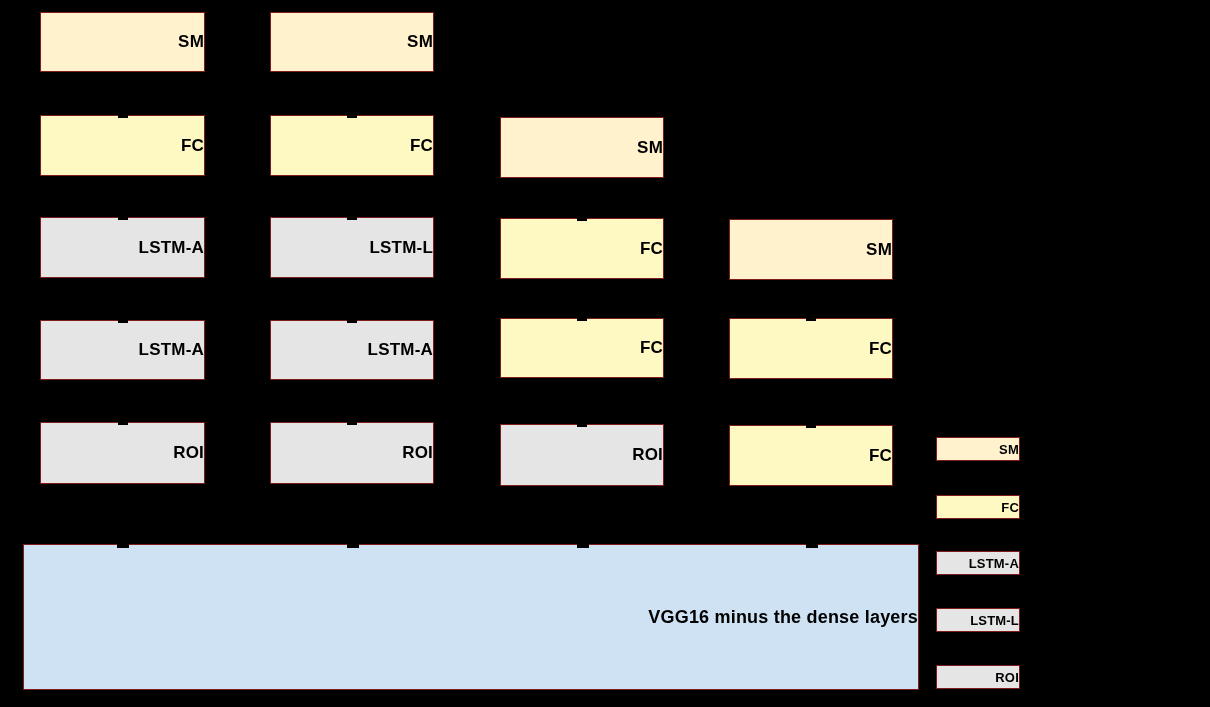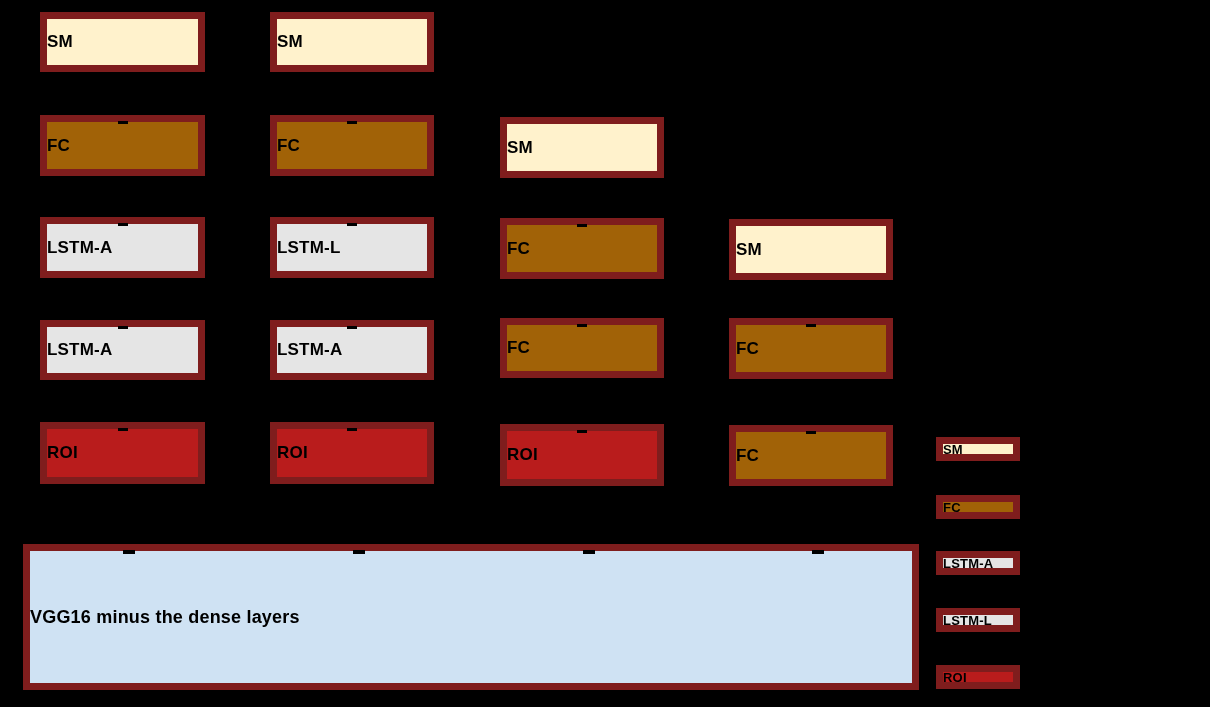--- a/index.html
+++ b/index.html
@@ -11,40 +11,40 @@
     position: relative;
     width: 1210px;
     height: 707px;
     background: #000000;
     overflow: hidden;
     font-family: "Liberation Sans", sans-serif;
   }
   .box {
     position: absolute;
     box-sizing: border-box;
-    border: 7px solid #7f1d1d;
+    border: 1px solid #7f1d1d;
     display: flex;
     align-items: center;
-    justify-content: flex-start;
+    justify-content: flex-end;
   }
   .lbl {
     font-weight: bold;
     font-size: 17px;
     color: #000000;
     letter-spacing: 0.2px;
     white-space: nowrap;
   }
   .legend-box .lbl { font-size: 13px; }
   .vgg .lbl { font-size: 18px; }
   
   .sm     { background: #FFF2CC; }
-  .fc     { background: #a16207; }
+  .fc     { background: #fef9c3; }
   .lstm-a { background: #e5e5e5; }
   .lstm-l { background: #e5e5e5; }
-  .roi    { background: #b91c1c; }
+  .roi    { background: #e5e5e5; }
   .vgg    { background: #CFE2F3; }
   
   .notch {
     position: absolute;
     top: -1px;
     left: 50%;
     margin-left: -5px;
     width: 10px;
     height: 3px;
     background: #000000;

